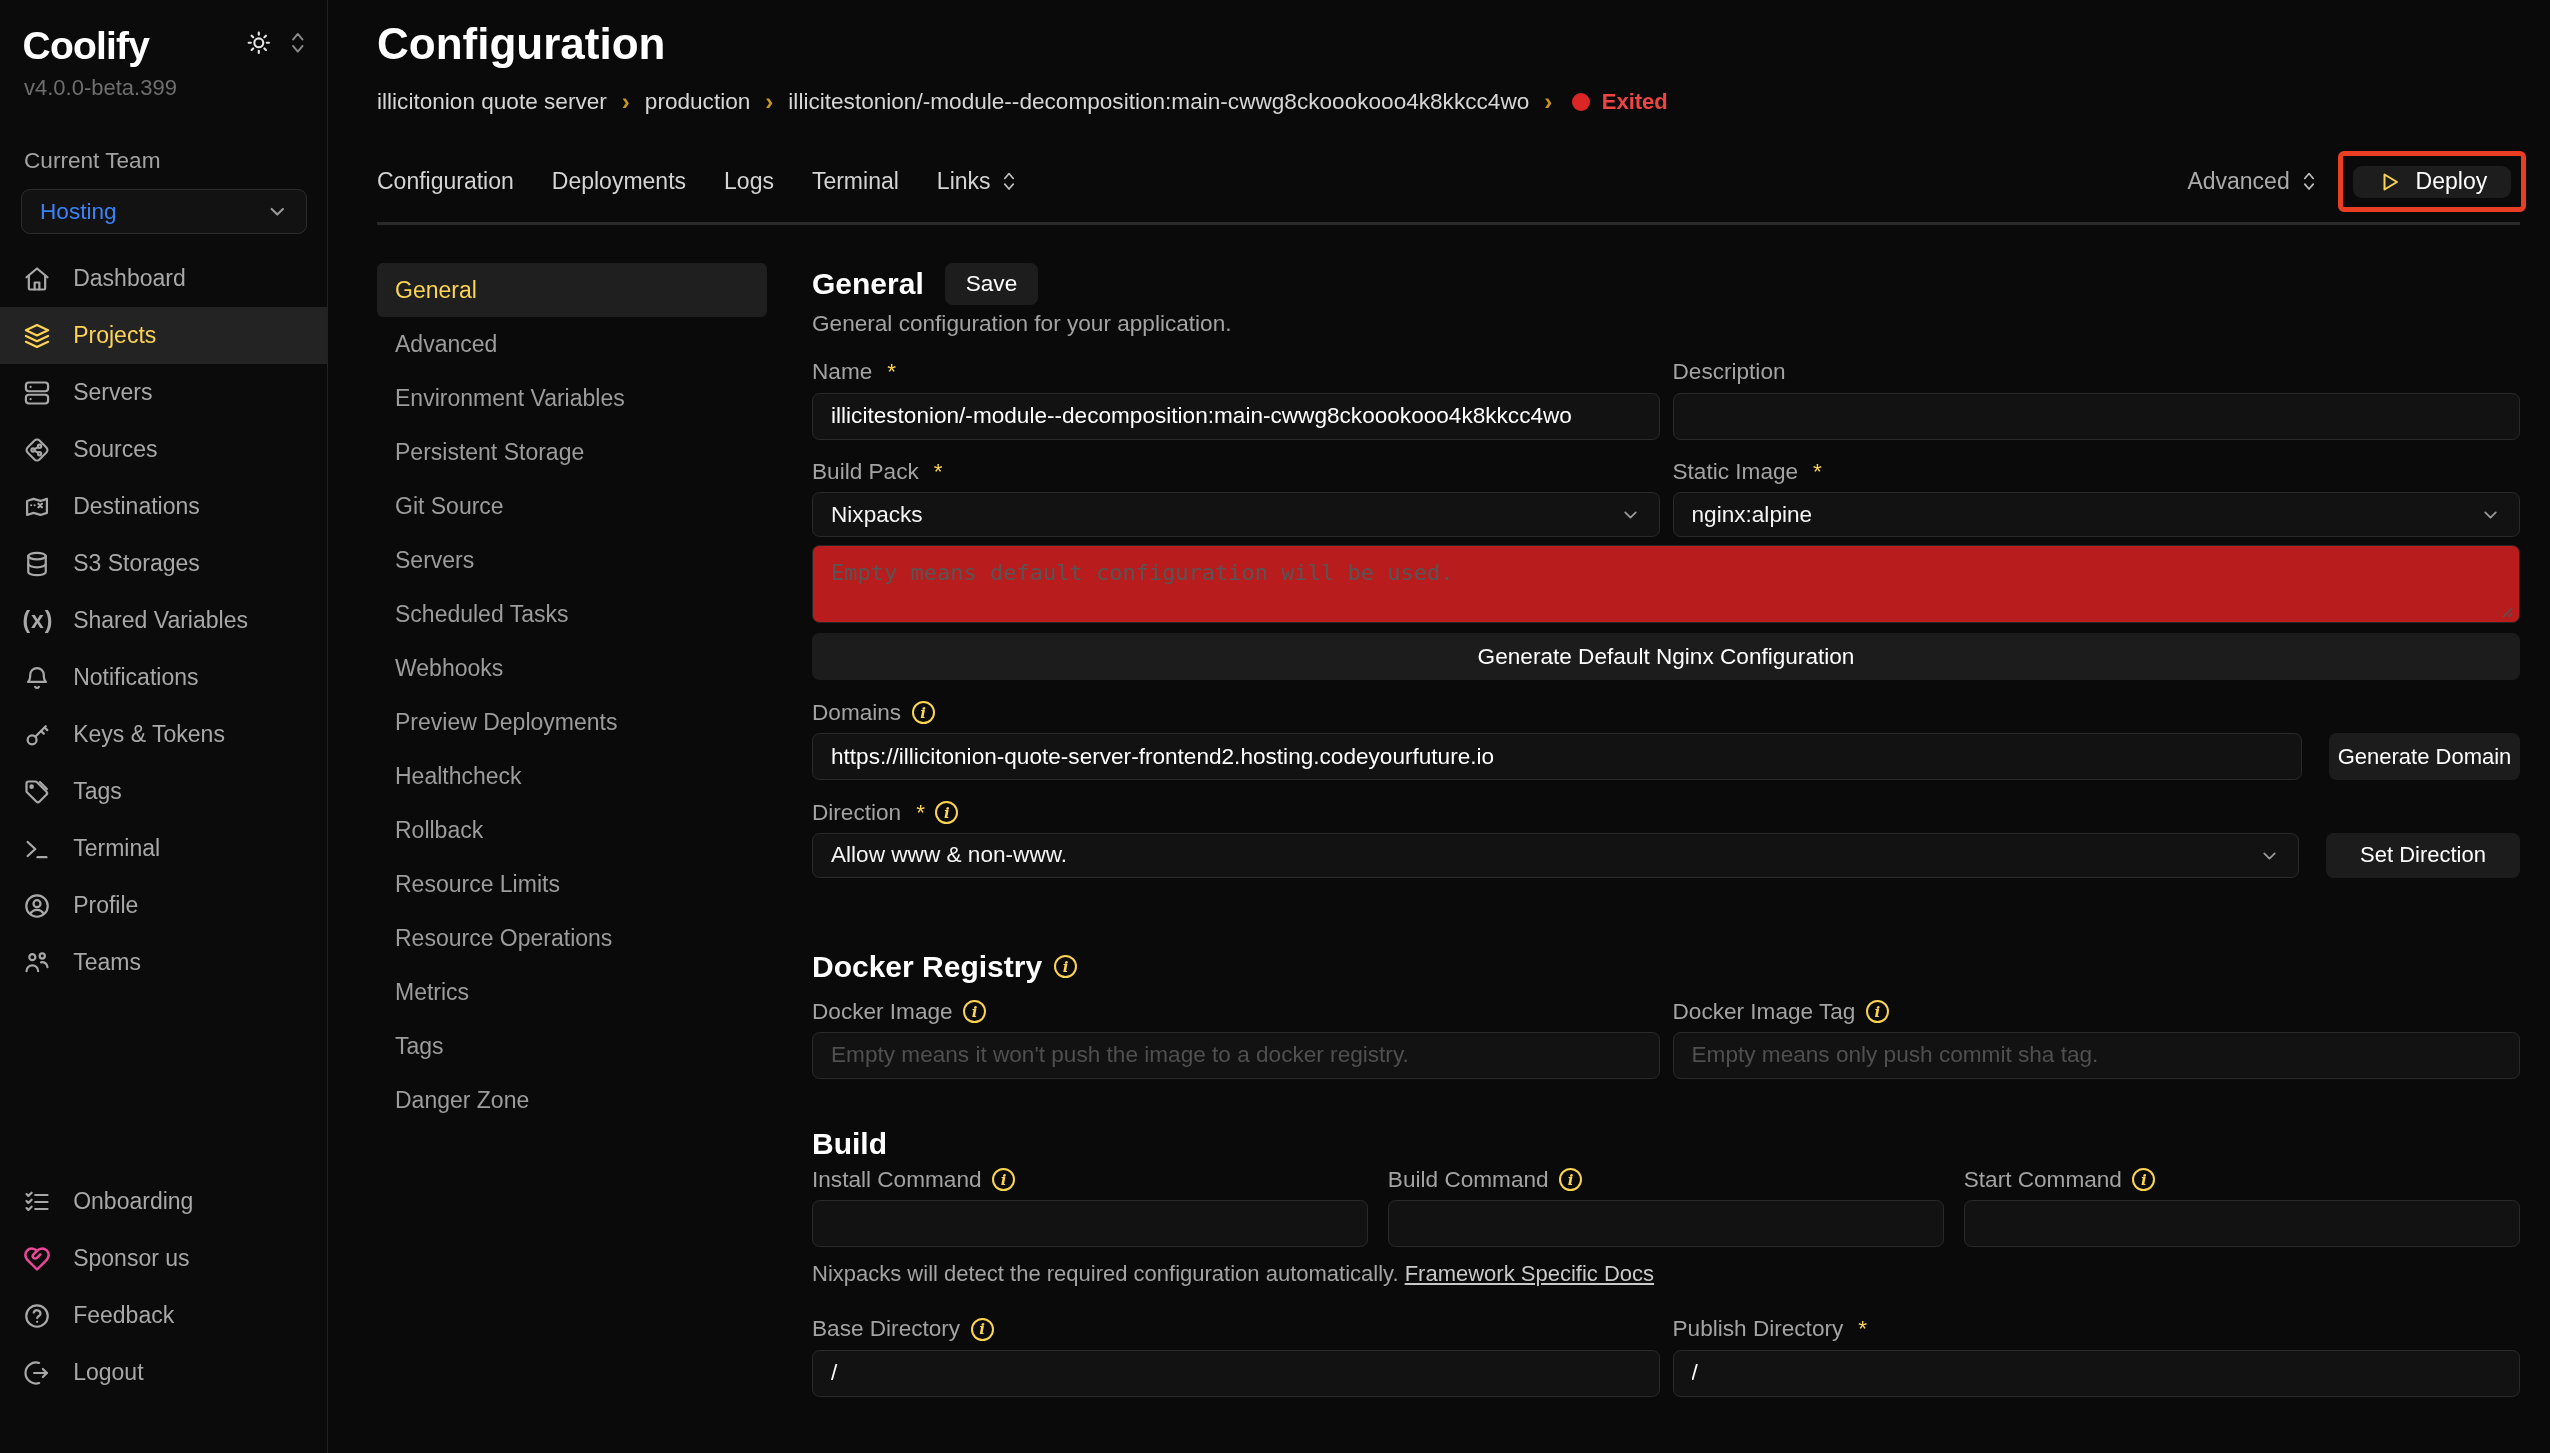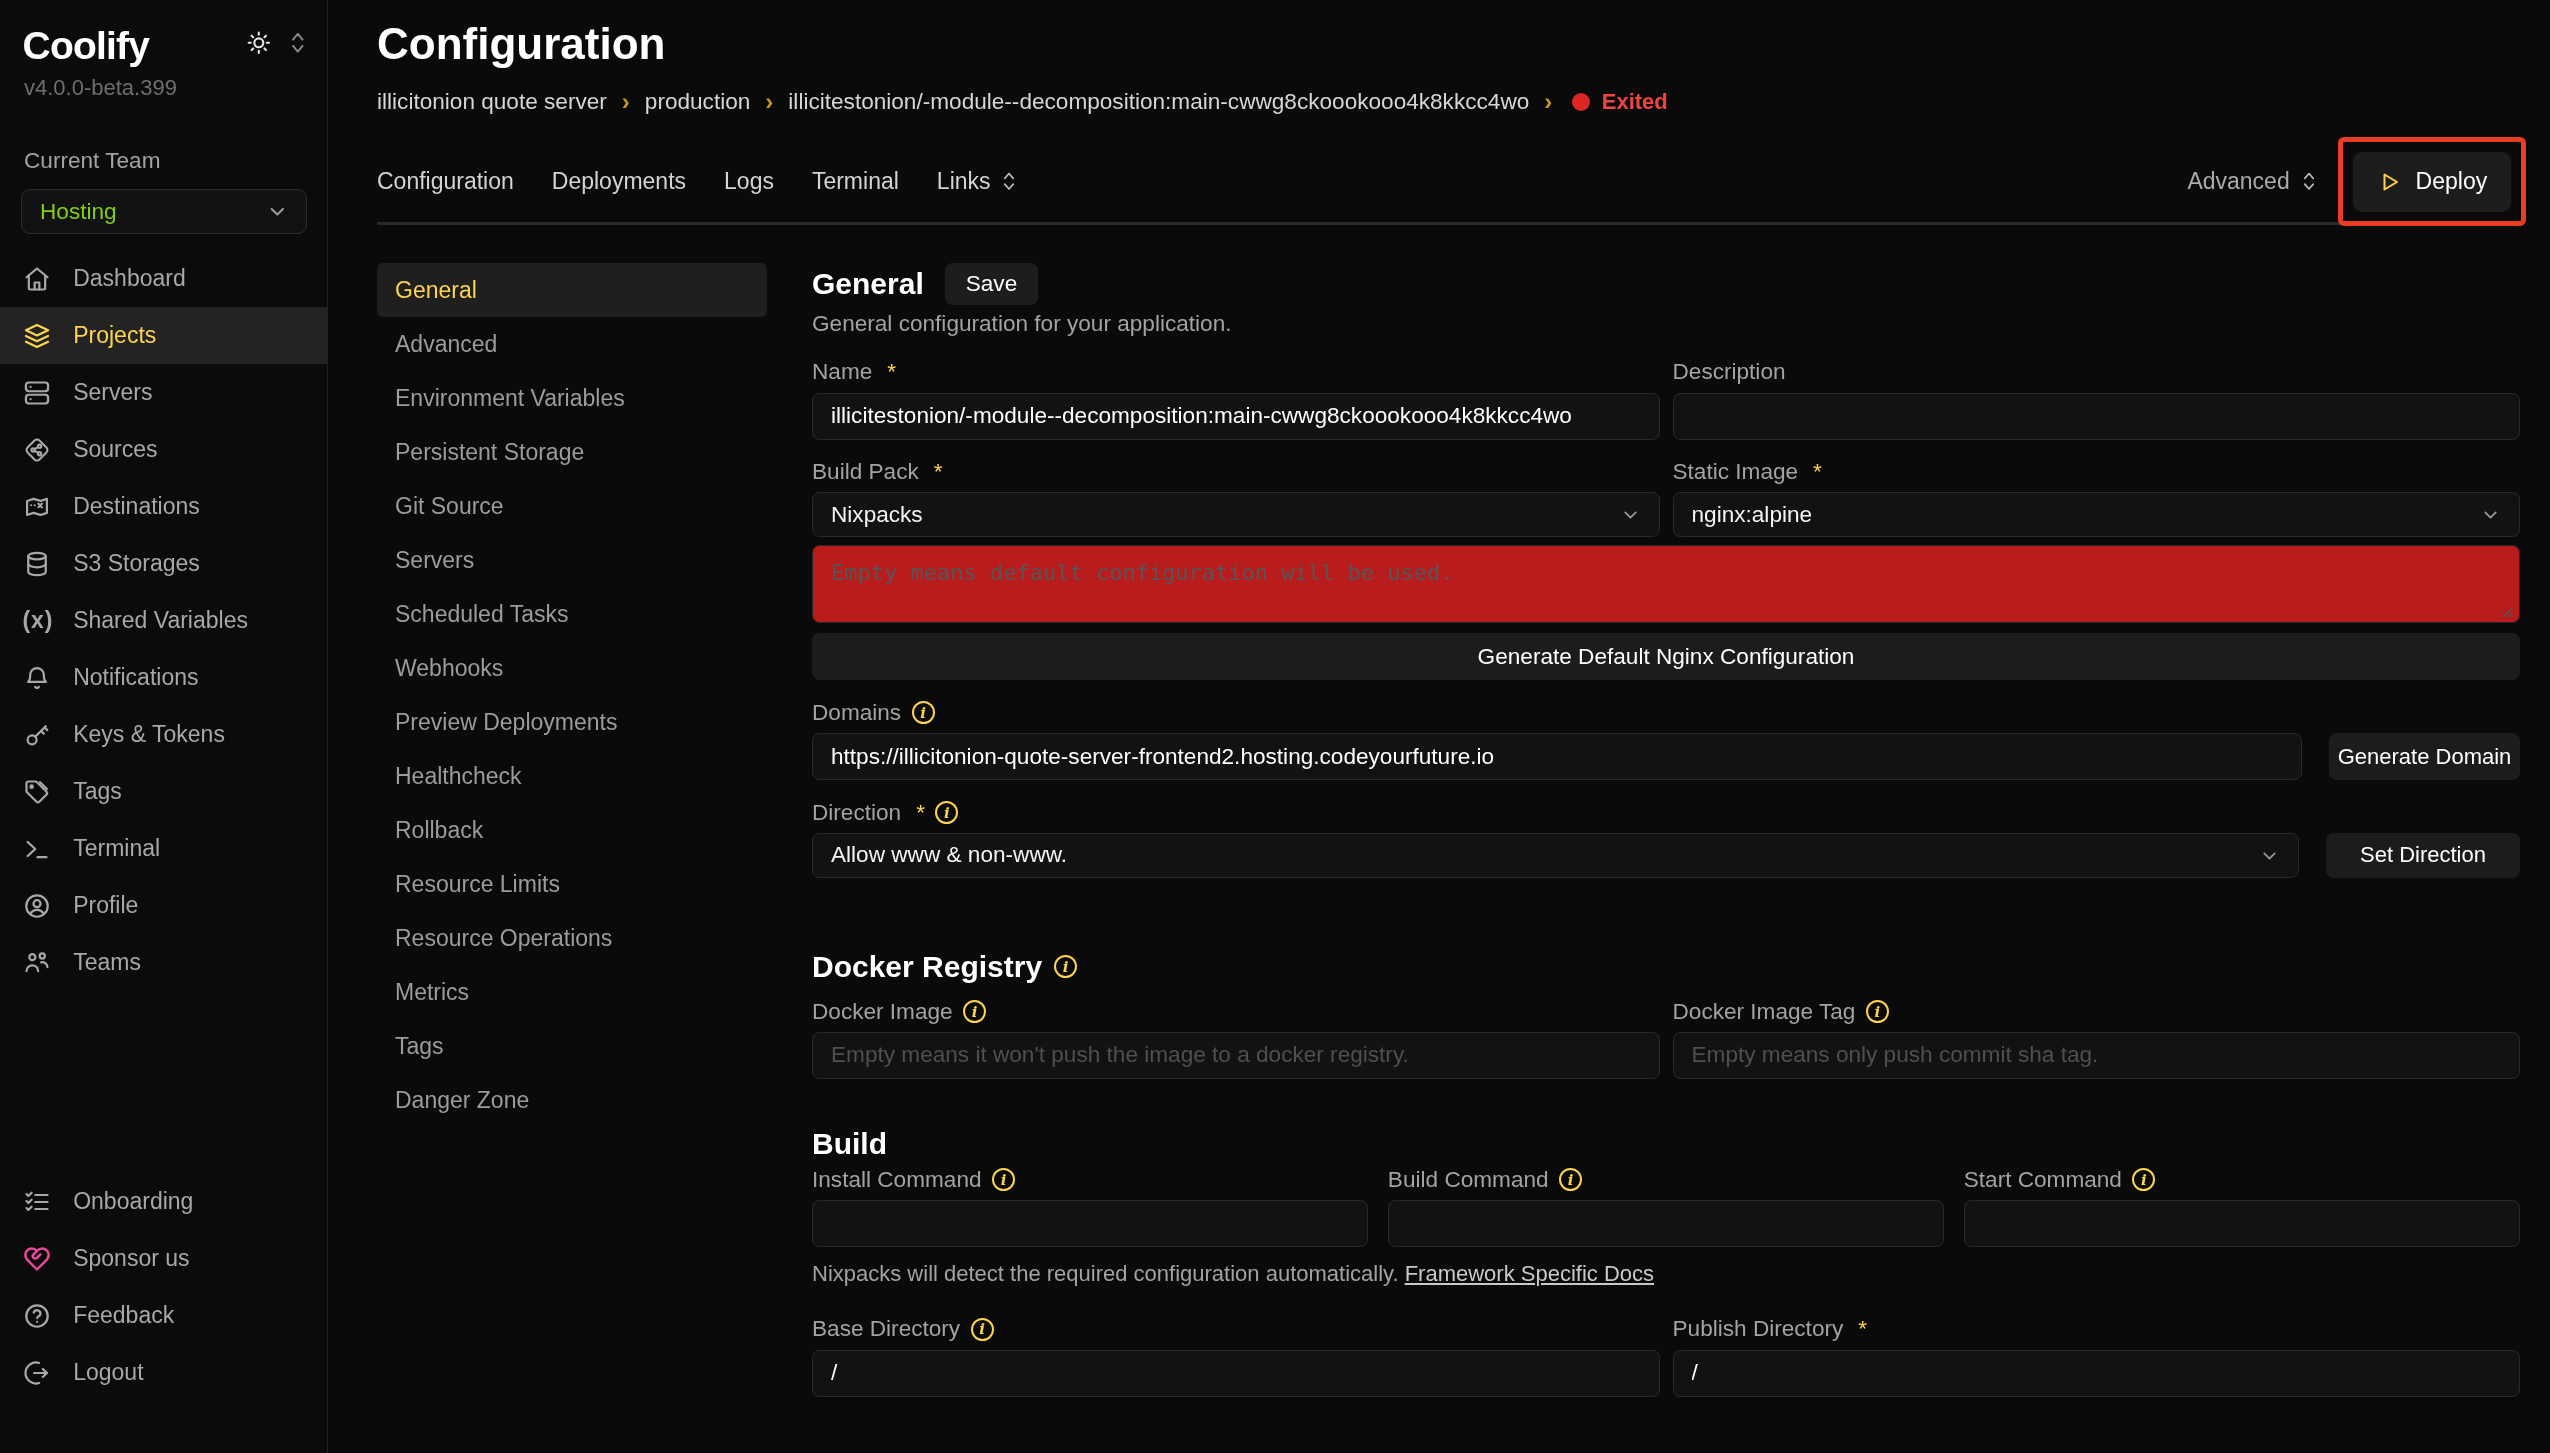--- a/index.html
+++ b/index.html
@@ -16,21 +16,21 @@
     background:#0b0b0b; border-right:1.5px solid #222222; }
   .logo-row { display:flex; align-items:flex-start; padding:25.6px 19.6px 0 22.6px; }
   .logo { font-size:39px; font-weight:700; letter-spacing:-0.8px; margin:0; line-height:1; }
   .logo-icons { margin-left:auto; display:flex; align-items:center; gap:16.6px; padding-top:4.5px; }
   .icon-btn { color:#e5e5e5; cursor:pointer; }
   .icon-btn.dim { color:#8a8a8a; }
   .version { padding:10.5px 0 0 24px; color:#6e6e6e; font-size:22px; }
   .team-label { padding:47px 0 0 24px; color:#a3a3a3; font-size:22.6px; }
   .team-select { margin:15px 19.6px 0 21px; height:45px; border:1.5px solid #2b2b2b;
     background:#121212; border-radius:9px; display:flex; align-items:center;
-    justify-content:space-between; padding:0 18px; font-size:22.6px; color:#84cc16; cursor:pointer; }
+    justify-content:space-between; padding:0 18px; font-size:22.6px; color:#3b82f6; cursor:pointer; }
   .nav { position:absolute; top:250px; left:0; right:0; display:flex; flex-direction:column; }
   .nav.footer { top:1173px; }
   .nav-item { height:57px; display:flex; align-items:center; gap:22.6px;
     padding-left:22.6px; color:#a8a8a8; font-size:23px; cursor:pointer; }
   .nav-item .nicon { width:28px; height:28px; flex:none; }
   .nav-item.active { background:#232323; color:#fcd452; }
   .nav-item .paren { font-size:23px; font-weight:700; letter-spacing:0.8px; width:28px; text-align:center; }
   .pink { color:#ec4899; }
 
   
@@ -42,21 +42,21 @@
   .crumb-sep { color:#c9941a; font-weight:700; font-size:24px; }
   .status { display:flex; align-items:center; gap:12px; margin-left:4.5px; }
   .status-dot { width:18px; height:18px; border-radius:50%; background:#dc2626; }
   .status-text { color:#ef4444; font-weight:700; font-size:22px; }
 
   .tabs-row { margin:27px 24px 0 47px; height:78px; display:flex; align-items:center;
     font-size:23px; color:#d4d4d4; }
   .tab { margin-right:38px; cursor:pointer; display:flex; align-items:center; gap:9px; }
   .advanced { margin-left:auto; display:flex; align-items:center; gap:10.5px; color:#ababab; cursor:pointer; }
   .deploy-wrap { border:5.3px solid #e93e24; border-radius:6px; padding:9.8px; margin-left:19.6px; }
-  .deploy-btn { height:60px; background:#1d1d1d; border-radius:9px; display:flex;
+  .deploy-btn { height:32px; background:#1d1d1d; border-radius:9px; display:flex;
     align-items:center; gap:15px; padding:0 24px; font-size:23px; color:#ffffff; cursor:pointer; }
   .divider { margin:1.5px 30px 0 47px; height:3px; background:#2a2a2a; }
 
   .body-row { display:flex; align-items:flex-start; margin:38px 30px 0 47px; }
 
   
   .subnav { width:390px; flex:none; display:flex; flex-direction:column; }
   .subnav-item { height:54px; display:flex; align-items:center; padding-left:18px;
     color:#9c9c9c; font-size:23px; border-radius:6px; cursor:pointer; }
   .subnav-item.active { background:#1f1f1f; color:#fcd452; }

